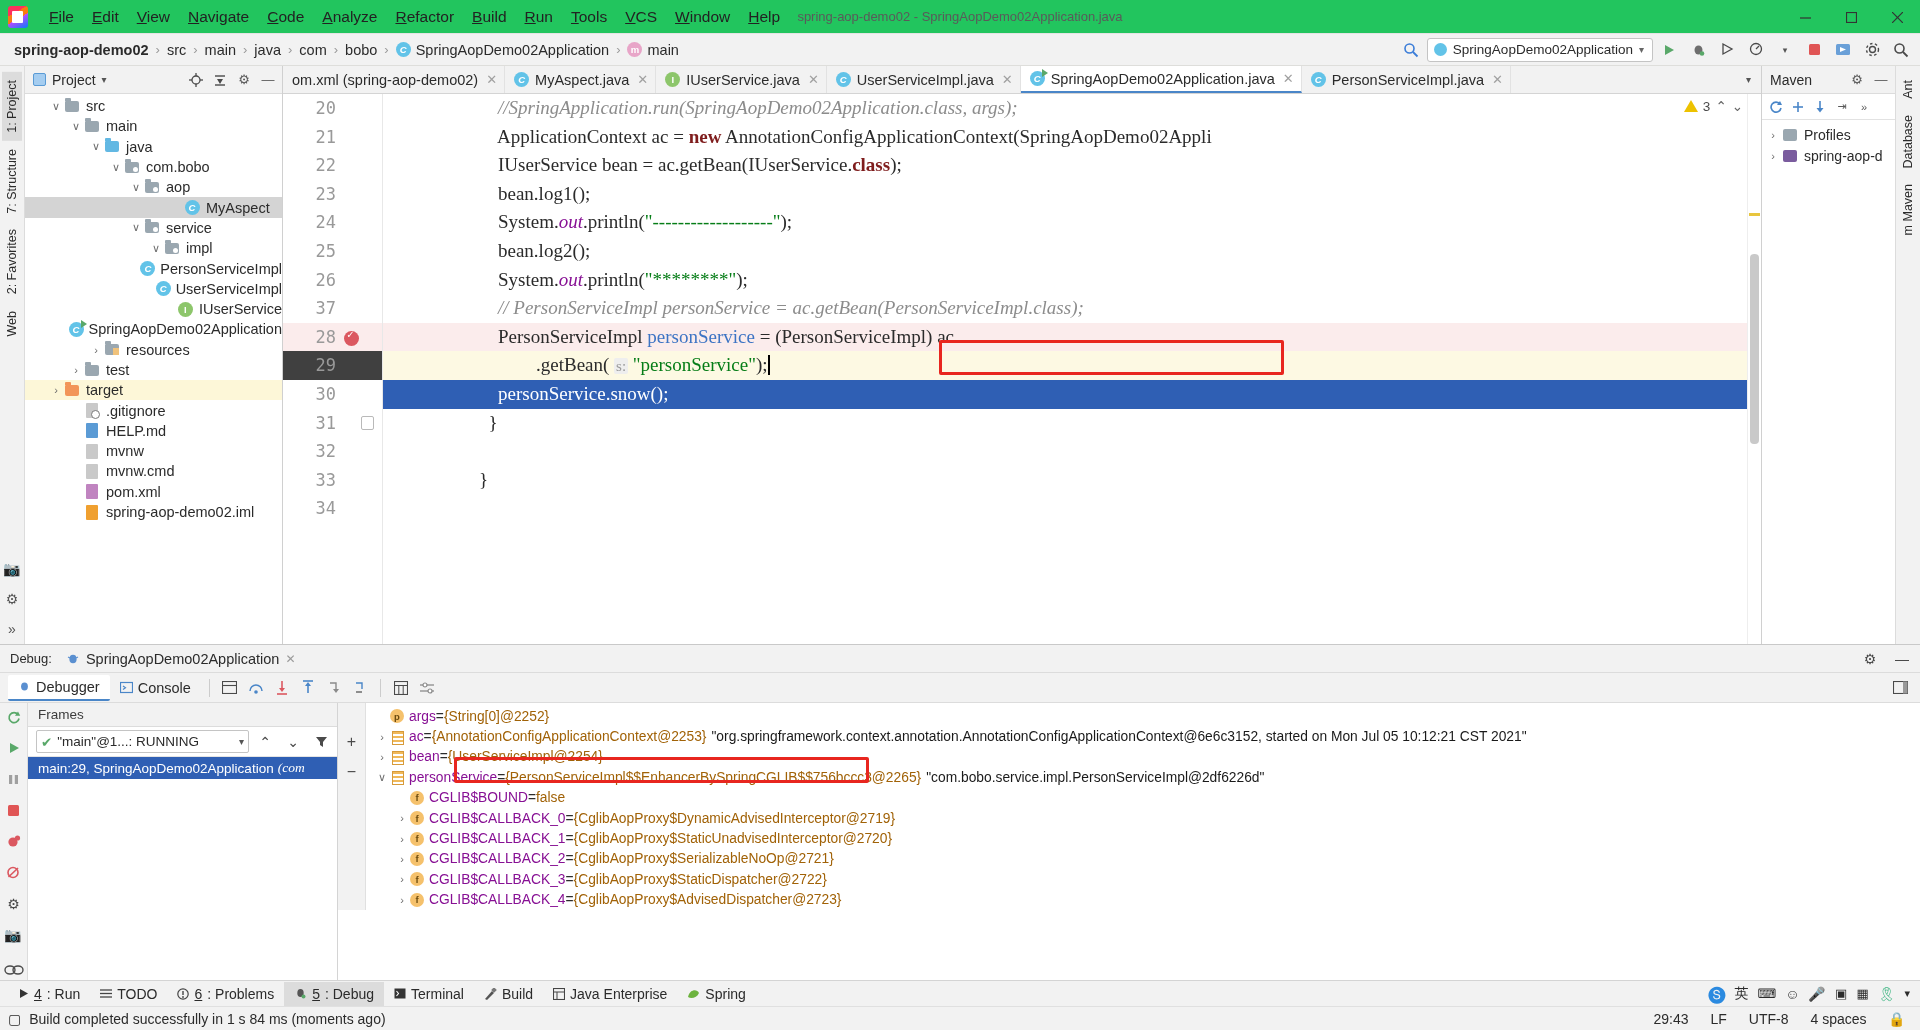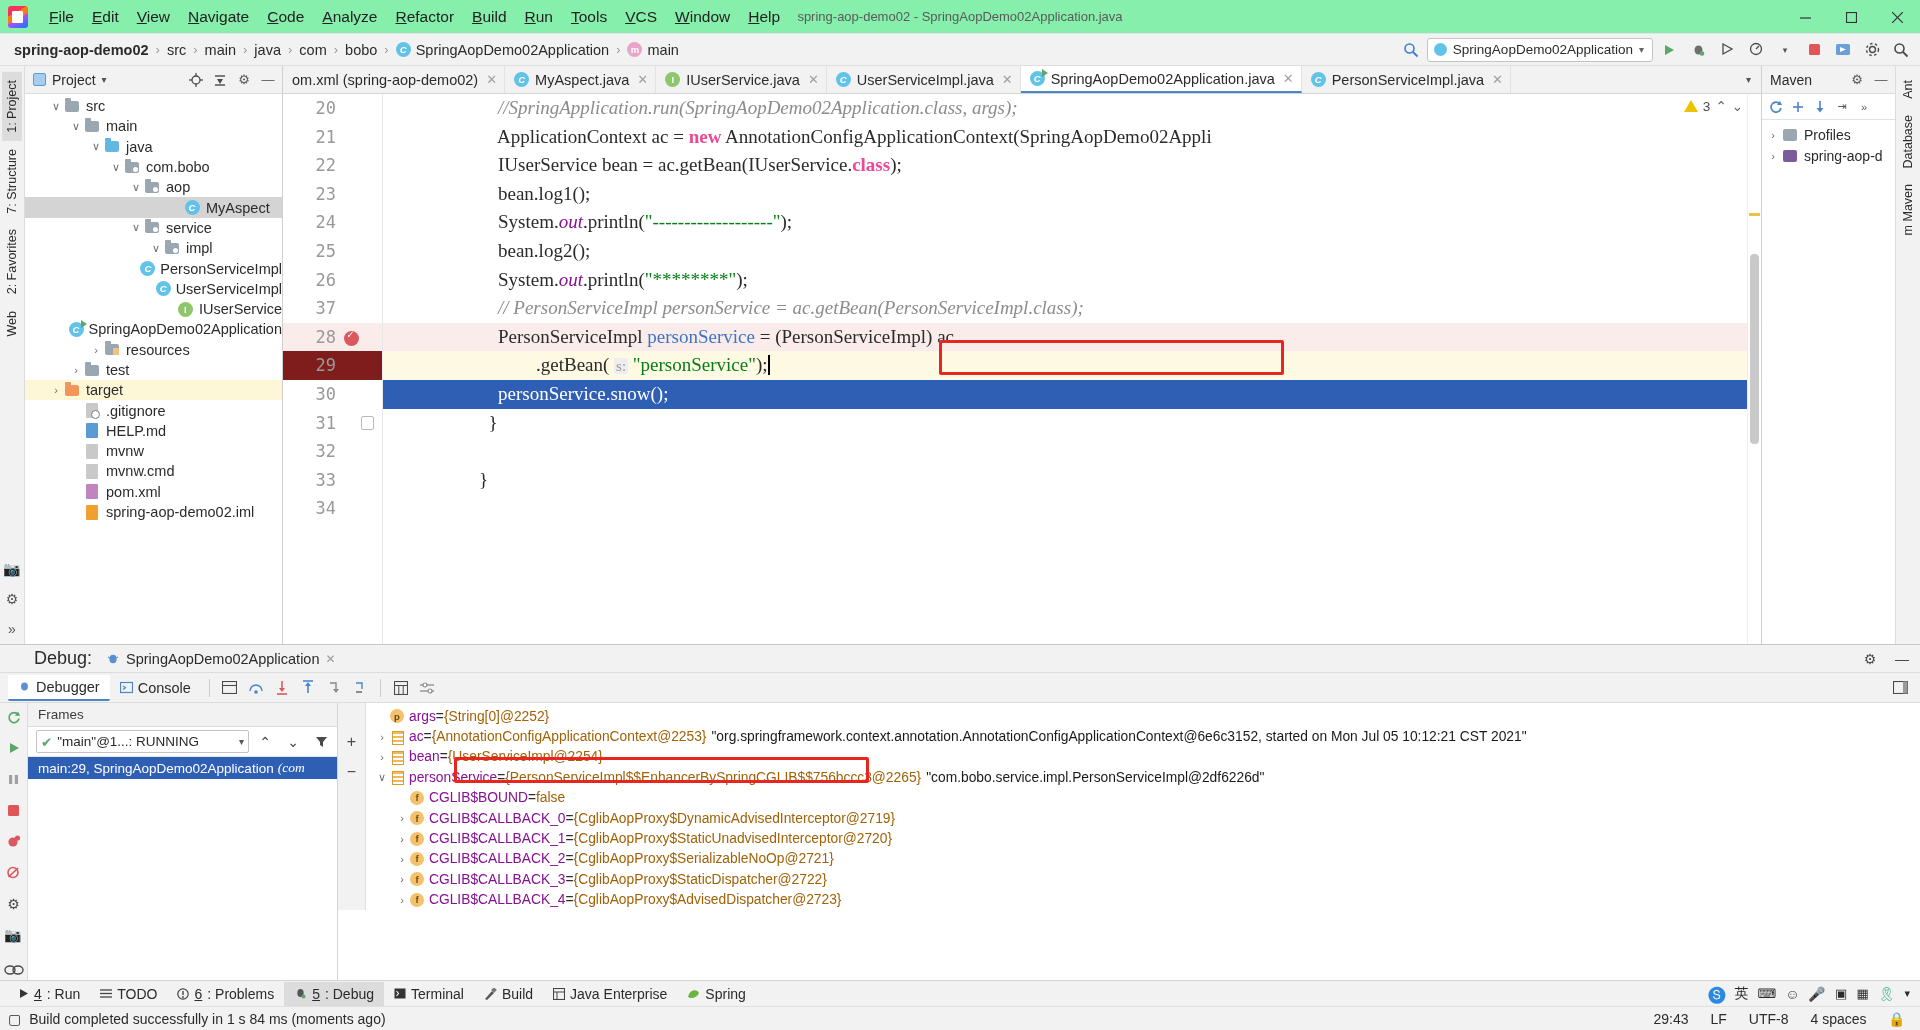--- a/index.html
+++ b/index.html
@@ -8,21 +8,21 @@
     font-family: "Liberation Sans", sans-serif;
     font-size: 15px;
     color:#2b2b2b;
     background:#f2f2f2;
     -webkit-font-smoothing: antialiased;
   }
   .ide { position:relative; width:1920px; height:1030px; display:flex; flex-direction:column; }
 
   
   .menubar {
-    height:34px; background:#86efac; display:flex; align-items:center;
+    height:34px; background:#22c55e; display:flex; align-items:center;
     padding-left:8px; position:relative; border-bottom:1px solid #e4e4e4;
   }
   .app-logo {
     width:20px; height:22px; margin-right:12px; position:relative;
     background:linear-gradient(150deg,#fe315d 0%, #fe315d 32%, #f97a12 32%, #f97a12 55%, #b74aff 55%, #087cfa 100%);
     border-radius:3px;
   }
   .app-logo::after {
     content:""; position:absolute; left:4px; top:5px; width:11px; height:12px;
     background:#fff; border-radius:1px;
@@ -125,30 +125,30 @@
   .tabrow-right { margin-left:auto; display:flex; align-items:center; padding-right:4px; color:#555; }
 
   .editor-body { flex:1; display:flex; position:relative; min-height:0; overflow:hidden; background:#fff; }
   .gutter {
     width:100px; background:#fff; border-right:1px solid #e8e8e8; position:relative;
     font-family:"DejaVu Sans Mono", monospace; font-size:17px; color:#999; text-align:right;
     flex:none;
   }
   .gnum { height:28.6px; line-height:28.6px; padding-right:46px; }
   .gnum.hl1 { background:#fbecec; }
-  .gnum.hl2 { background:#7f1d1d; }
+  .gnum.hl2 { background:#404040; }
   .codearea {
     flex:1; position:relative; font-family:Liberation Serif, serif;
     font-size:19px; line-height:28.6px; overflow:hidden; white-space:pre; padding-left:0;
   }
   .cline { height:28.6px; padding-left:96px; position:relative; }
   .cline.err { background:#fbecec; }
   .cline.cur { background:#fdf9e3; }
   .cline.selblue { background:#2f5fb4; color:#fff; }
-  .kw  { color:#ec4899; font-weight:bold; }
+  .kw  { color:#7f1d1d; font-weight:bold; }
   .str { color:#067d17; }
   .cmt { color:#8c8c8c; font-style:italic; }
   .fld { color:#871094; font-style:italic; }
   .var { color:#3d74c4; }
   .hint{ color:#9a9a9a; background:#eeeeee; font-size:15px; padding:0 2px; border-radius:2px;}
 
   .redbox { position:absolute; border:3px solid #e8261f; border-radius:2px; pointer-events:none; }
   .caret { display:inline-block; width:2px; height:20px; background:#000; vertical-align:-4px; }
 
   .scroll-strip {
@@ -162,21 +162,21 @@
     font-size:13.5px; color:#4b4b4b; background:transparent;
   }
   .tri-warn { width:0;height:0;border-left:7px solid transparent;border-right:7px solid transparent;border-bottom:12px solid #edc200;}
 
   
   .debug-panel { height:336px; background:#f2f2f2; display:flex; flex-direction:column; border-top:1px solid #c9c9c9; }
   .dbg-head {
     height:28px; display:flex; align-items:center; padding:0 6px 0 10px; gap:8px;
     border-bottom:1px solid #dcdcdc; background:#f2f2f2;
   }
-  .dbg-head .lbl { font-size:18px;margin-left:24px; }
+  .dbg-head .lbl { font-size:13px; }
   .dbg-chip { display:flex;align-items:center;gap:6px;font-size:14.5px;padding:2px 6px;border-radius:2px;}
   .dbg-right { margin-left:auto; display:flex; align-items:center; gap:8px; color:#555; }
   .dbg-tabsrow {
     height:30px; display:flex; align-items:center; padding-left:8px; gap:2px;
     border-bottom:1px solid #dcdcdc;
   }
   .dtab { font-size:14.5px; padding:4px 10px; display:flex; align-items:center; gap:5px; cursor:pointer; border-radius:2px;}
   .dtab.active { background:#fff; border-bottom:2px solid #4a86c8; }
   .dsep { width:1px; height:18px; background:#ccc; margin:0 6px; }
   .dico { width:24px;height:22px;display:flex;align-items:center;justify-content:center;cursor:pointer;color:#4a4a4a;font-size:14px;}

